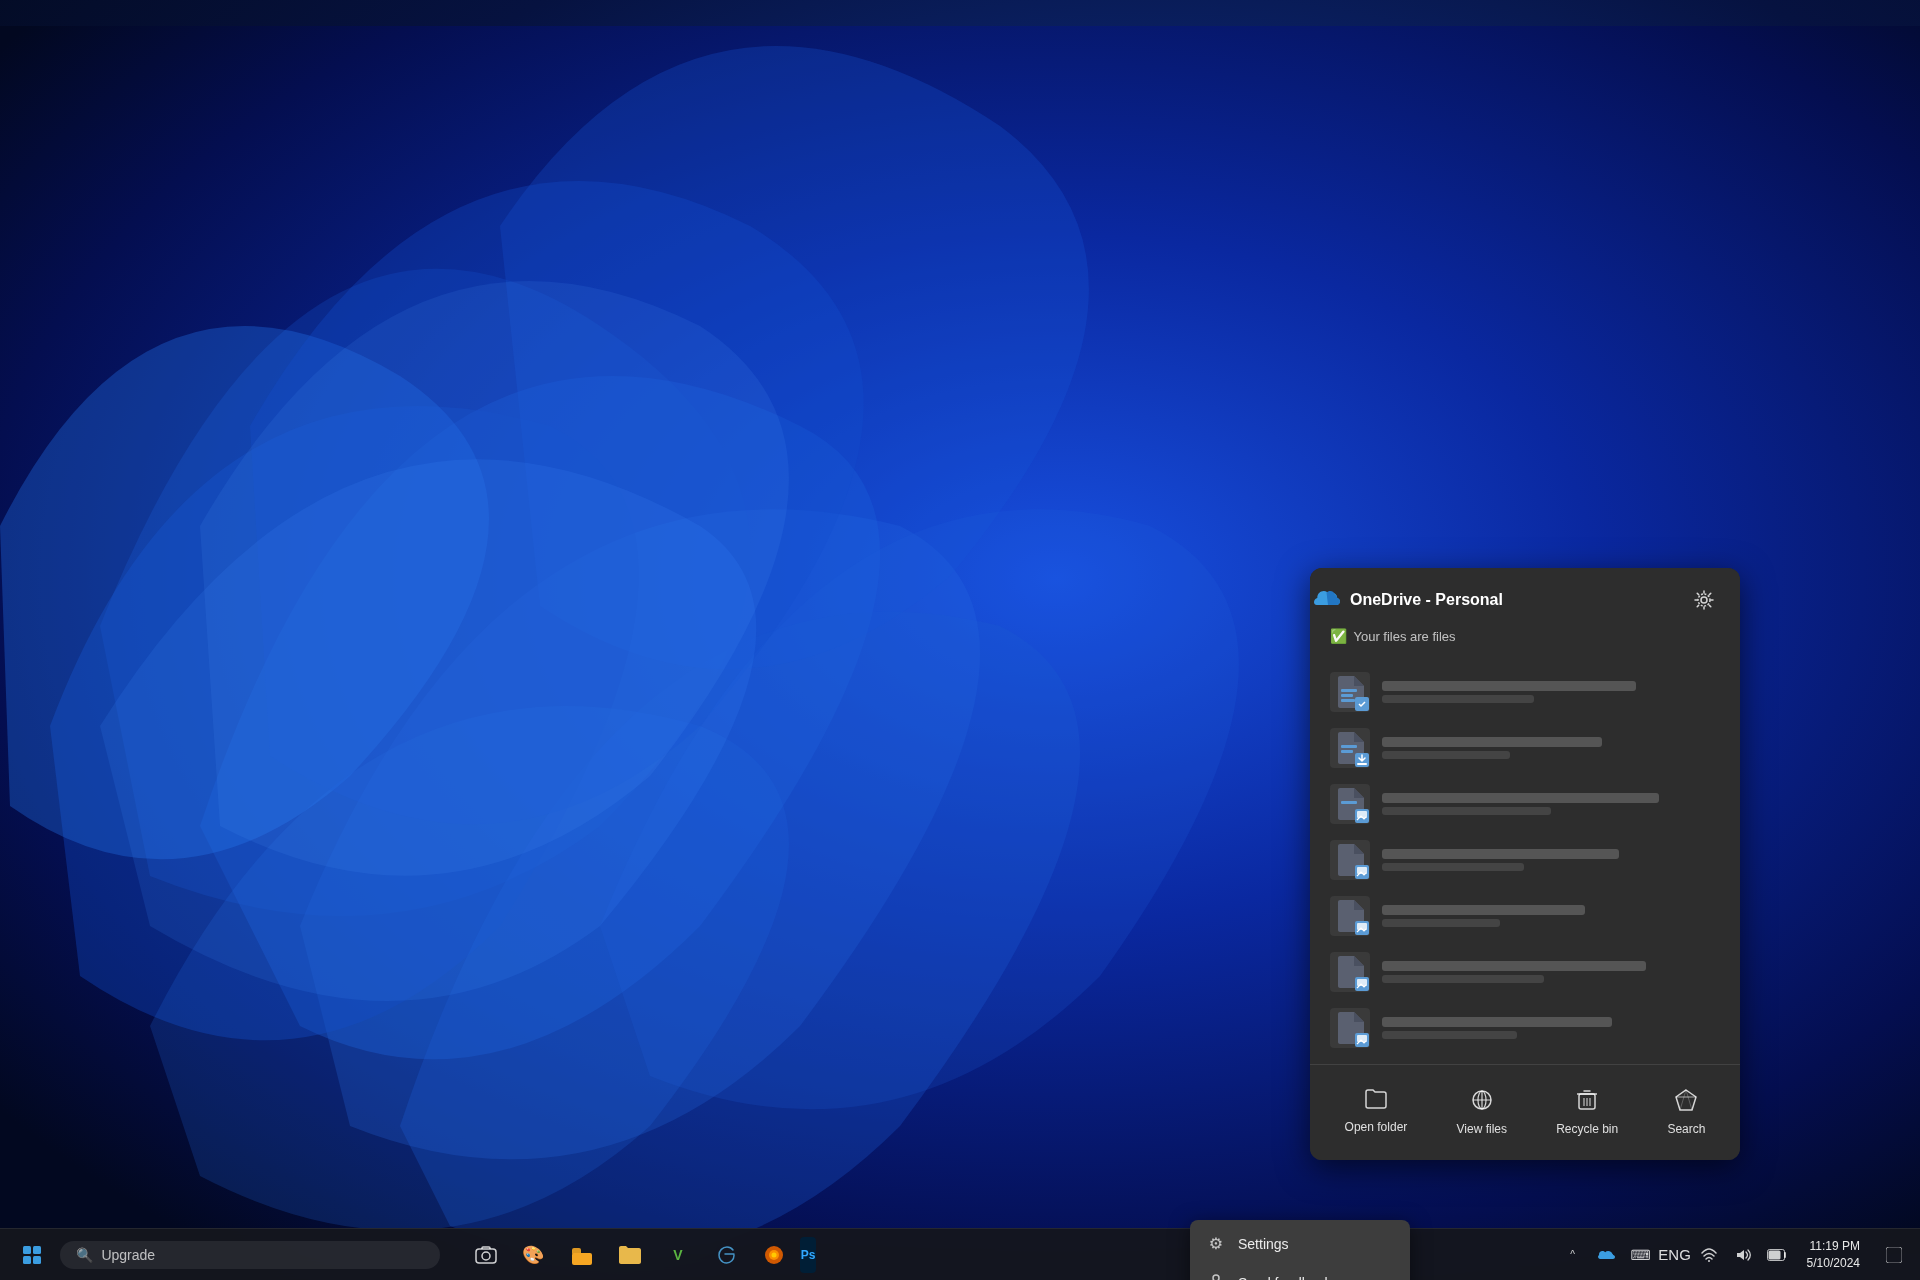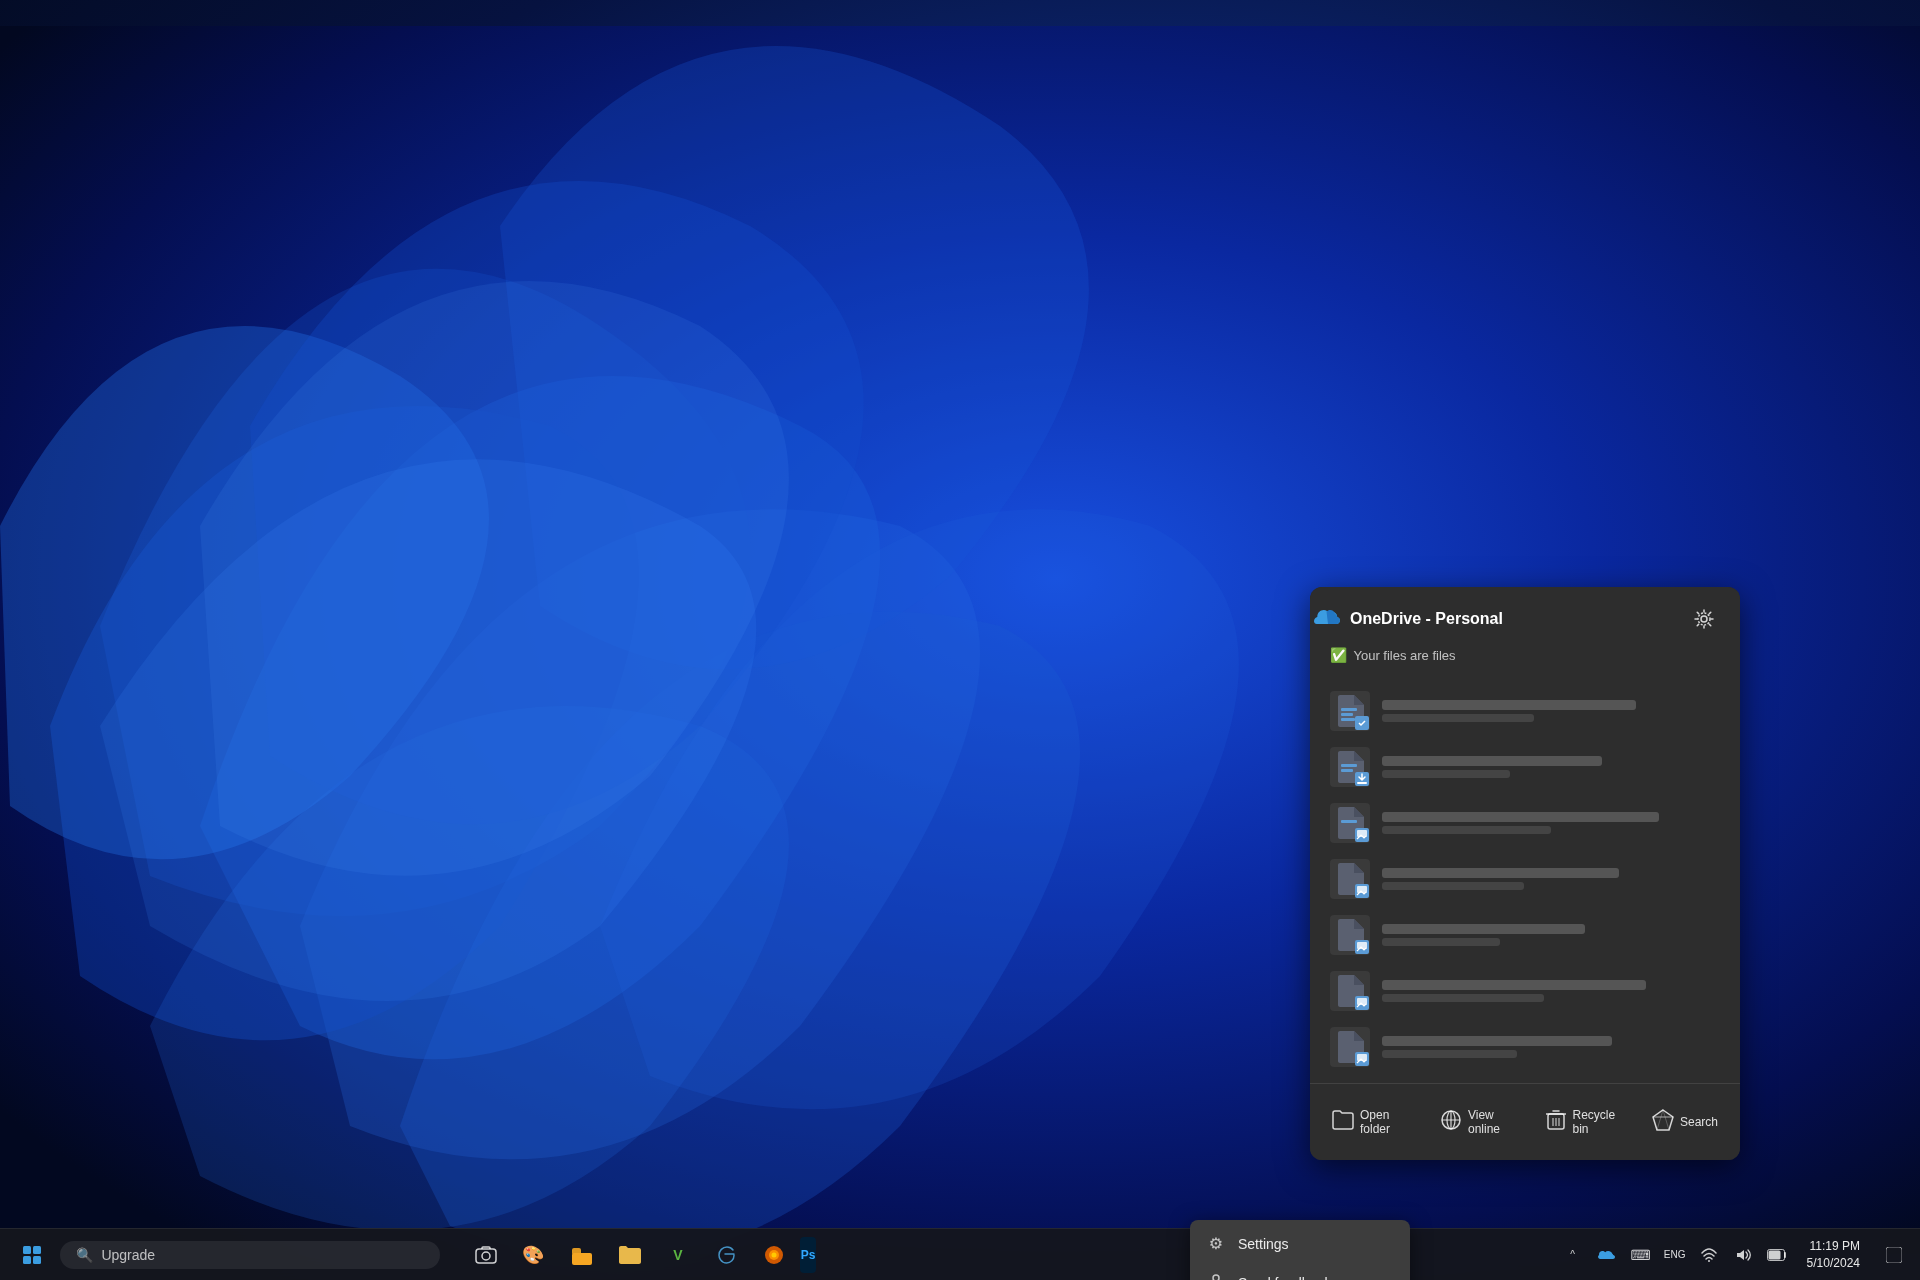--- a/index.html
+++ b/index.html
@@ -237,21 +237,21 @@
     #onedrive-actions {
       display: flex;
       justify-content: space-around;
       padding: 16px 10px;
       border-top: 1px solid rgba(255,255,255,0.1);
       background: #2d2d2d;
     }
 
     .action-btn {
       display: flex;
-      flex-direction: row;
+      flex-direction: column;
       align-items: center;
       gap: 6px;
       color: rgba(255,255,255,0.85);
       font-size: 12px;
       cursor: pointer;
       padding: 8px 12px;
       border-radius: 8px;
     }
 
     .action-icon {
@@ -544,21 +544,21 @@
       </div>
       <div class="action-btn">
         <span class="action-icon">
           <svg width="22" height="22" viewBox="0 0 22 22" fill="none">
             <circle cx="11" cy="11" r="9" stroke="rgba(255,255,255,0.8)" stroke-width="1.5" fill="none"></circle>
             <ellipse cx="11" cy="11" rx="4" ry="9" stroke="rgba(255,255,255,0.8)" stroke-width="1.2" fill="none"></ellipse>
             <line x1="2" y1="11" x2="20" y2="11" stroke="rgba(255,255,255,0.8)" stroke-width="1.2"></line>
             <line x1="11" y1="2" x2="11" y2="20" stroke="rgba(255,255,255,0.8)" stroke-width="1.2"></line>
           </svg>
         </span>
-        <span>View online</span>
+        <span>View files</span>
       </div>
       <div class="action-btn">
         <span class="action-icon">
           <svg width="20" height="22" viewBox="0 0 20 22" fill="none">
             <rect x="2" y="5" width="16" height="15" rx="2" stroke="rgba(255,255,255,0.8)" stroke-width="1.5" fill="none"></rect>
             <line x1="0" y1="5" x2="20" y2="5" stroke="rgba(255,255,255,0.8)" stroke-width="1.5" stroke-linecap="round"></line>
             <path d="M7 2h6" stroke="rgba(255,255,255,0.8)" stroke-width="1.5" stroke-linecap="round"></path>
             <line x1="7" y1="9" x2="7" y2="17" stroke="rgba(255,255,255,0.7)" stroke-width="1.2"></line>
             <line x1="10" y1="9" x2="10" y2="17" stroke="rgba(255,255,255,0.7)" stroke-width="1.2"></line>
             <line x1="13" y1="9" x2="13" y2="17" stroke="rgba(255,255,255,0.7)" stroke-width="1.2"></line>
@@ -641,21 +641,21 @@
       <div class="tray-icon">
         <span style="font-size:10px;">^</span>
       </div>
       <div class="tray-icon">
         <svg width="18" height="12" viewBox="0 0 18 12" fill="none">
           <path d="M7 10H15C16.1 10 17 9.1 17 8C17 7 16.2 6.2 15.2 6C15.1 5.5 14.8 5 14.3 4.7C13.6 3.1 12 2 10.2 2C9 2 8 2.4 7.2 3.2C6.5 2.5 5.5 2 4.3 2C2.5 2 1 3.5 1 5.3C1 5.5 1 5.7 1.1 5.9C0.5 6.3 0 6.9 0 7.7C0 8.9 1 10 2.2 10H7Z" fill="#3b9de1"></path>
         </svg>
       </div>
       <div class="tray-icon" style="font-size:14px;">⌨</div>
       <div class="tray-icon">
-        <span style="font-size:10px;color:rgba(255,255,255,0.85);">ENG</span>
+        <span style="font-size:15px;color:rgba(255,255,255,0.85);">ENG</span>
       </div>
       <div class="tray-icon">
         <svg width="16" height="14" viewBox="0 0 16 14" fill="none">
           <path d="M1 5C3.5 2.5 6.5 1 8 1C9.5 1 12.5 2.5 15 5" stroke="rgba(255,255,255,0.8)" stroke-width="1.5" fill="none" stroke-linecap="round"></path>
           <path d="M3 8C4.5 6.5 6.2 5.5 8 5.5C9.8 5.5 11.5 6.5 13 8" stroke="rgba(255,255,255,0.8)" stroke-width="1.5" fill="none" stroke-linecap="round"></path>
           <path d="M5 11C6 10 7 9.5 8 9.5C9 9.5 10 10 11 11" stroke="rgba(255,255,255,0.8)" stroke-width="1.5" fill="none" stroke-linecap="round"></path>
           <circle cx="8" cy="13" r="1" fill="rgba(255,255,255,0.8)"></circle>
         </svg>
       </div>
       <div class="tray-icon">

